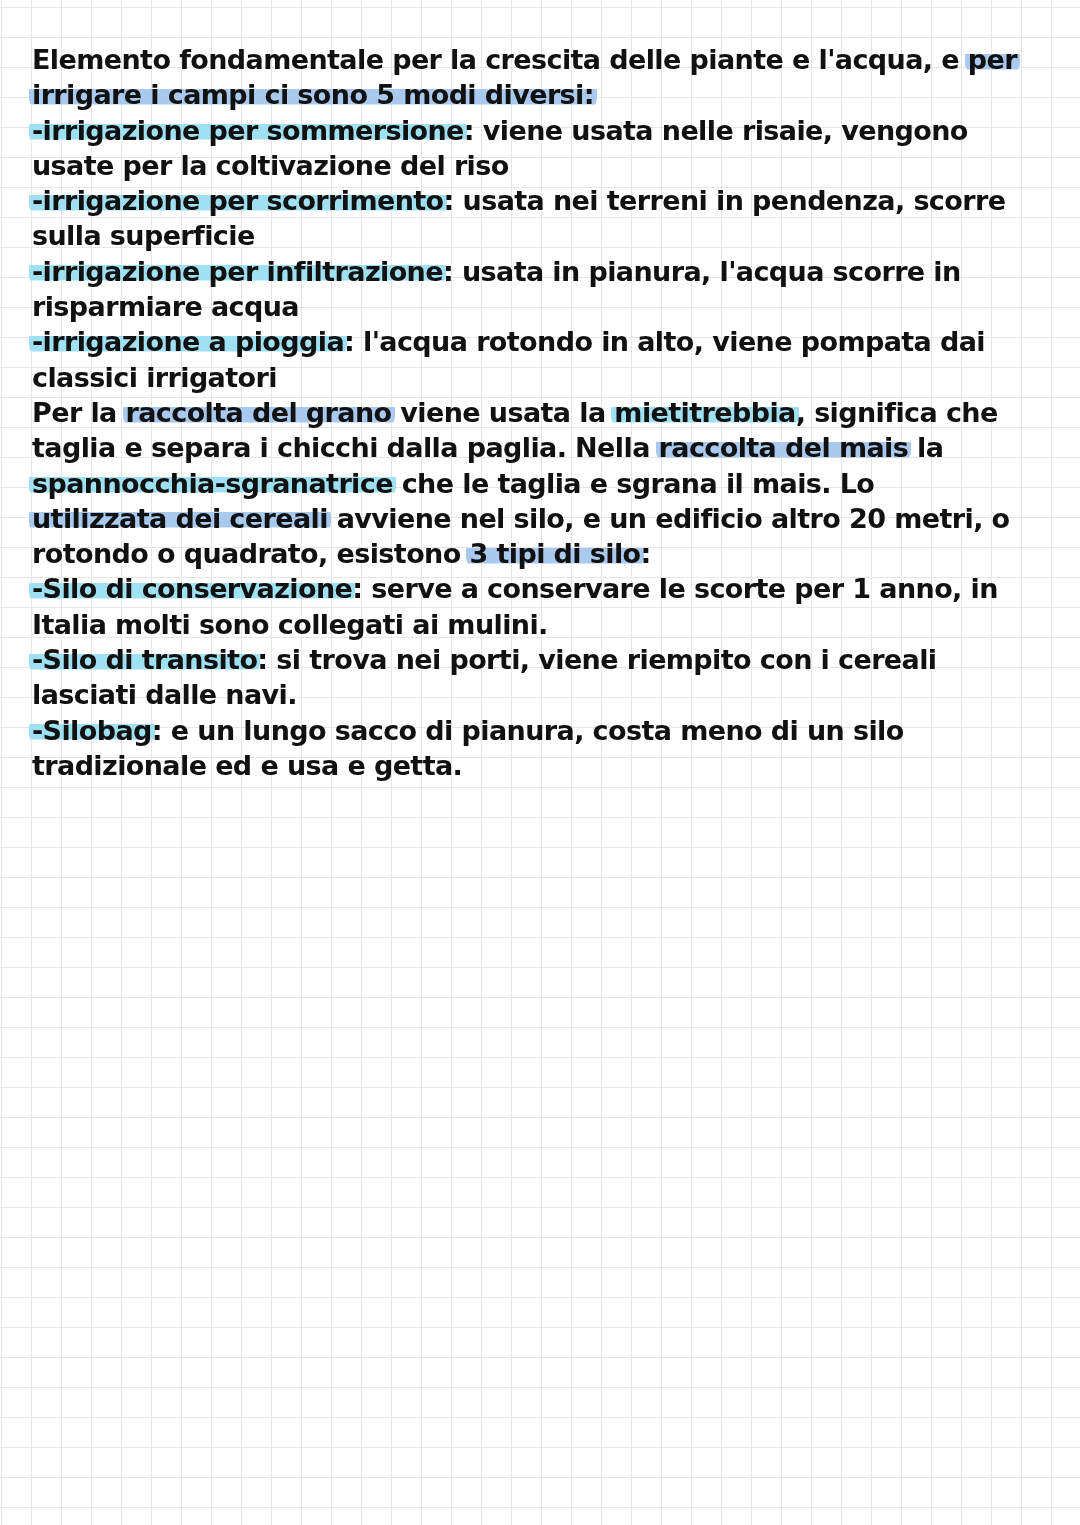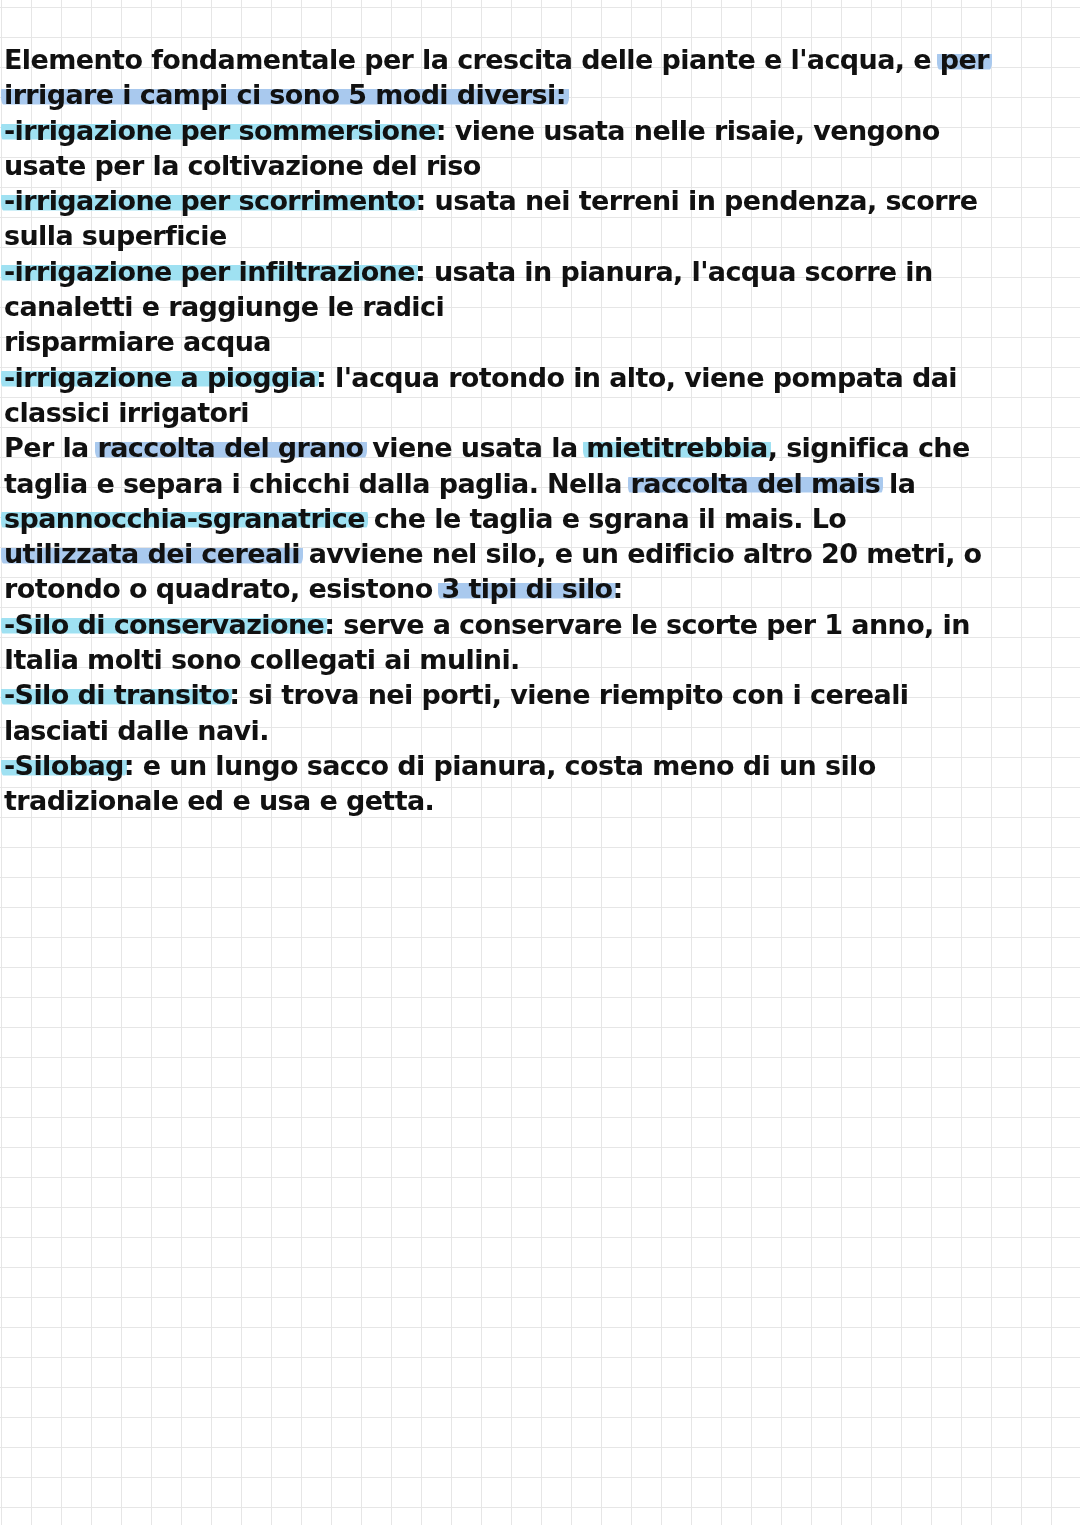--- a/index.html
+++ b/index.html
@@ -12,21 +12,21 @@
         linear-gradient(to right, #e6e6e6 1px, transparent 1px),
         linear-gradient(to bottom, #e6e6e6 1px, transparent 1px);
       background-size: 30px 30px;
       background-position: 1px 7px;
       font-family: "DejaVu Sans", sans-serif;
       color: #111111;
       position: relative;
     }
     .page {
       position: absolute;
-      left: 4px;
+      left: 32px;
       top: 42px;
       width: 1040px;
     }
     .line {
       height: 35.3px;
       line-height: 35.3px;
       font-size: 27px;
       font-weight: bold;
       letter-spacing: -0.6px;
       white-space: nowrap;
@@ -46,21 +46,20 @@
 <body>
 
 <div class="page">
   <div class="line"><span>Elemento fondamentale per la crescita delle piante e l'acqua, e </span><span class="hl hl-blue">per</span></div>
   <div class="line"><span class="hl hl-blue">irrigare i campi ci sono 5 modi diversi:</span></div>
   <div class="line"><span class="hl hl-cyan">-irrigazione per sommersione</span><span>: viene usata nelle risaie, vengono</span></div>
   <div class="line"><span>usate per la coltivazione del riso</span></div>
   <div class="line"><span class="hl hl-cyan">-irrigazione per scorrimento</span><span>: usata nei terreni in pendenza, scorre</span></div>
   <div class="line"><span>sulla superficie</span></div>
   <div class="line"><span class="hl hl-cyan">-irrigazione per infiltrazione</span><span>: usata in pianura, l'acqua scorre in</span></div>
-  <div class="line"><span>canaletti e raggiunge le radici</span></div>
   <div class="line"><span>risparmiare acqua</span></div>
   <div class="line"><span class="hl hl-cyan">-irrigazione a pioggia</span><span>: l'acqua rotondo in alto, viene pompata dai</span></div>
   <div class="line"><span>classici irrigatori</span></div>
   <div class="line"><span>Per la </span><span class="hl hl-blue">raccolta del grano</span><span> viene usata la </span><span class="hl hl-cyan">mietitrebbia</span><span>, significa che</span></div>
   <div class="line"><span>taglia e separa i chicchi dalla paglia. Nella </span><span class="hl hl-blue">raccolta del mais</span><span> la</span></div>
   <div class="line"><span class="hl hl-cyan">spannocchia-sgranatrice</span><span> che le taglia e sgrana il mais. Lo</span></div>
   <div class="line"><span class="hl hl-blue">utilizzata dei cereali</span><span> avviene nel silo, e un edificio altro 20 metri, o</span></div>
   <div class="line"><span>rotondo o quadrato, esistono </span><span class="hl hl-blue">3 tipi di silo</span><span>:</span></div>
   <div class="line"><span class="hl hl-cyan">-Silo di conservazione</span><span>: serve a conservare le scorte per 1 anno,  in</span></div>
   <div class="line"><span>Italia molti sono collegati ai mulini.</span></div>

